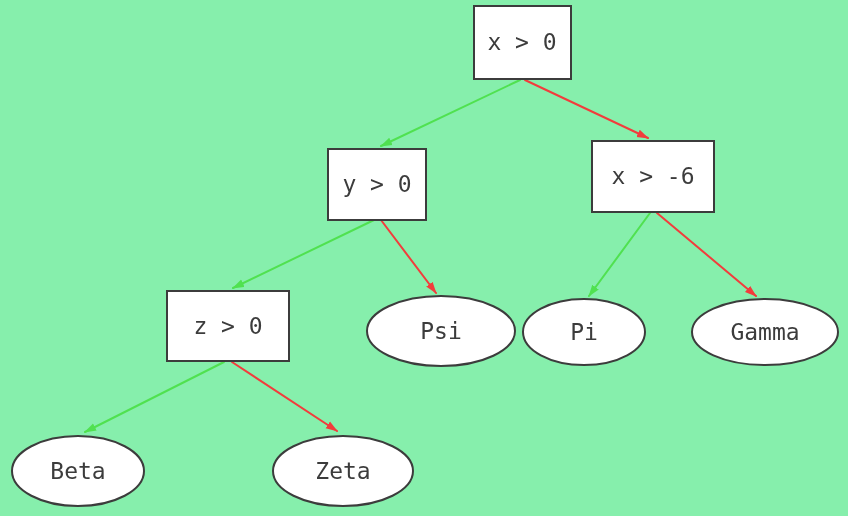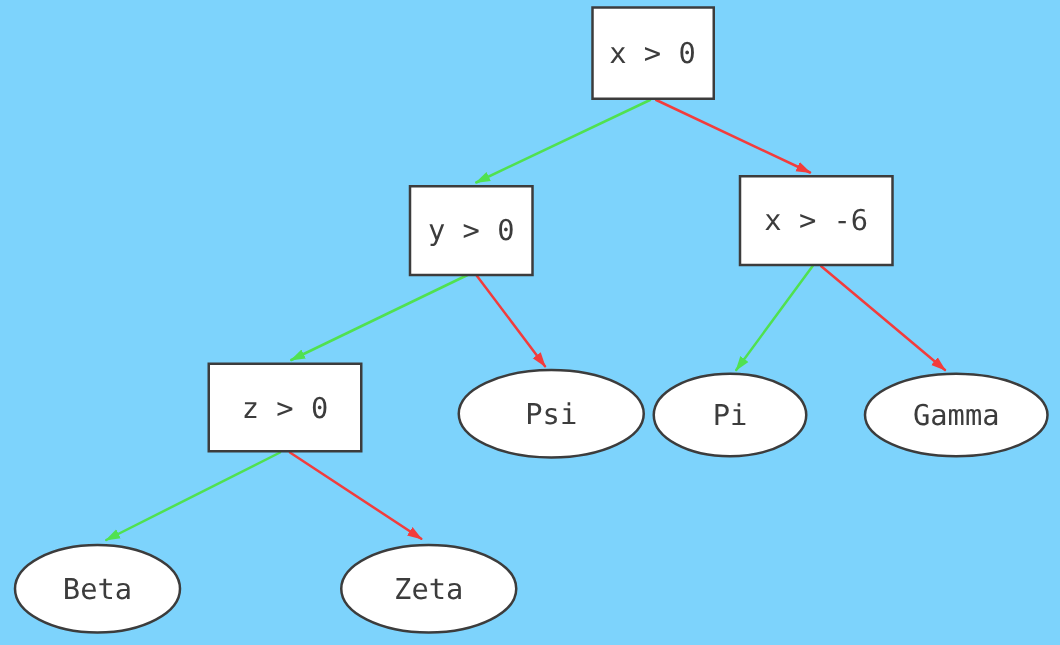--- a/index.html
+++ b/index.html
@@ -4,21 +4,21 @@
 <style>
   html, body {
     margin: 0;
     padding: 0;
     background: #ffffff;
   }
   .canvas {
     position: relative;
     width: 848px;
     height: 516px;
-    background: #7dd3fc;
+    background: #86efac;
     overflow: hidden;
   }
   svg {
     display: block;
   }
   .node-shape {
     fill: #ffffff;
     stroke-width: 2;
   }
   .edge {

